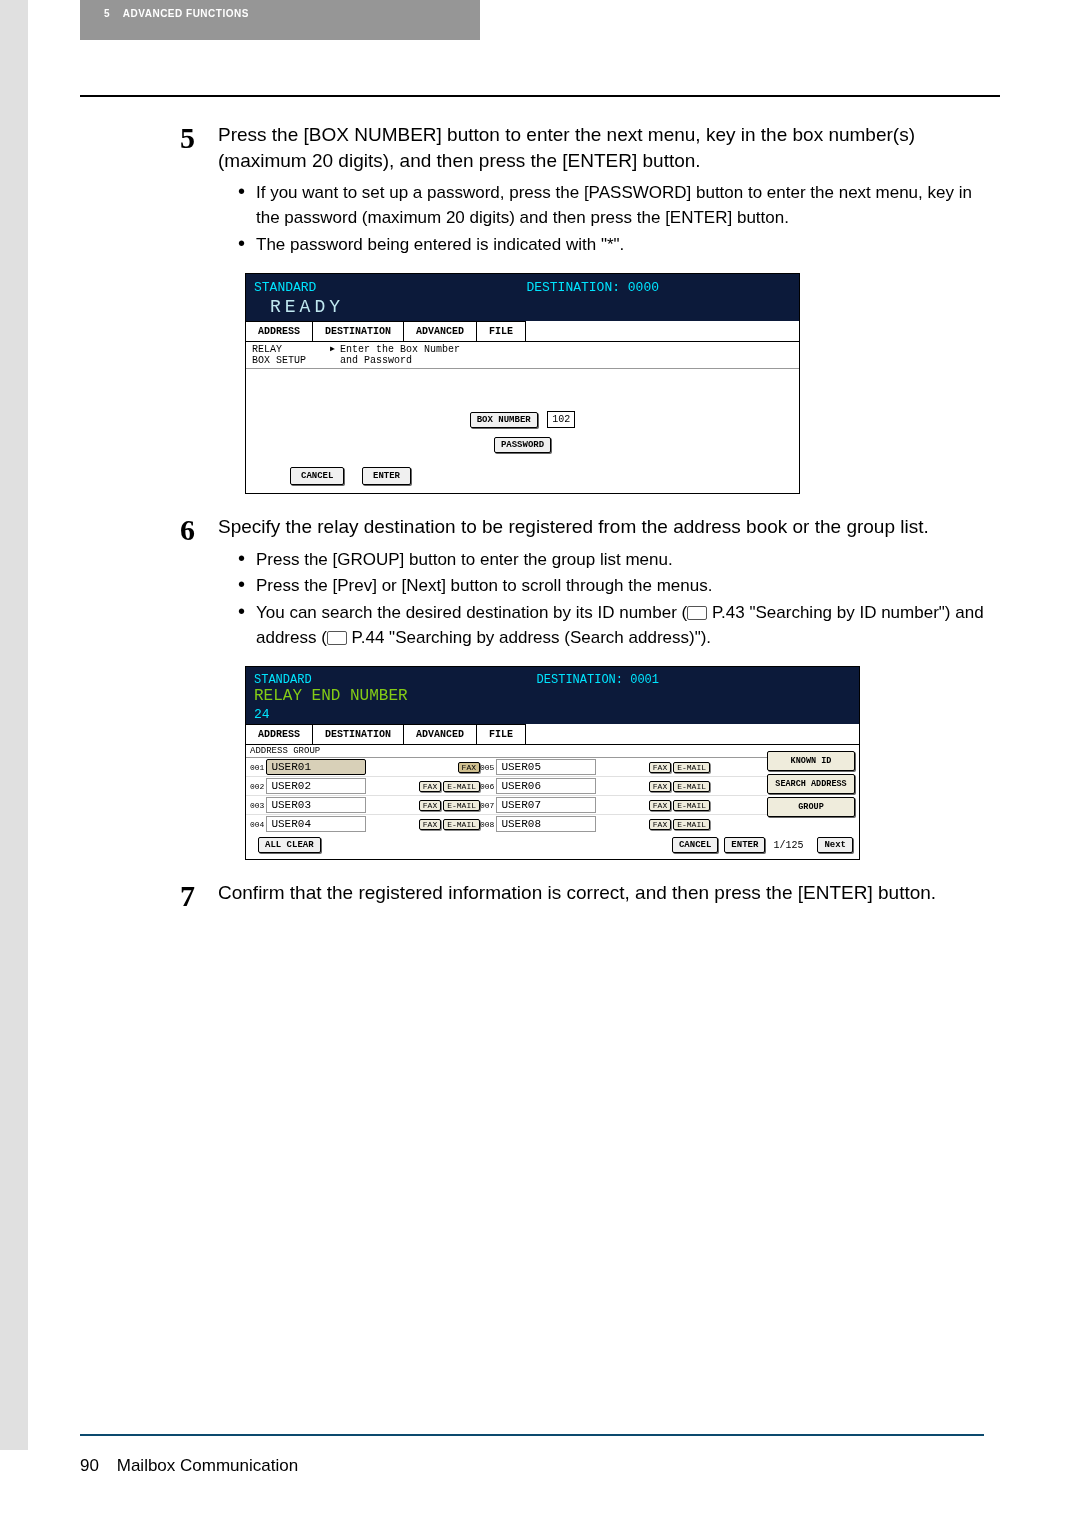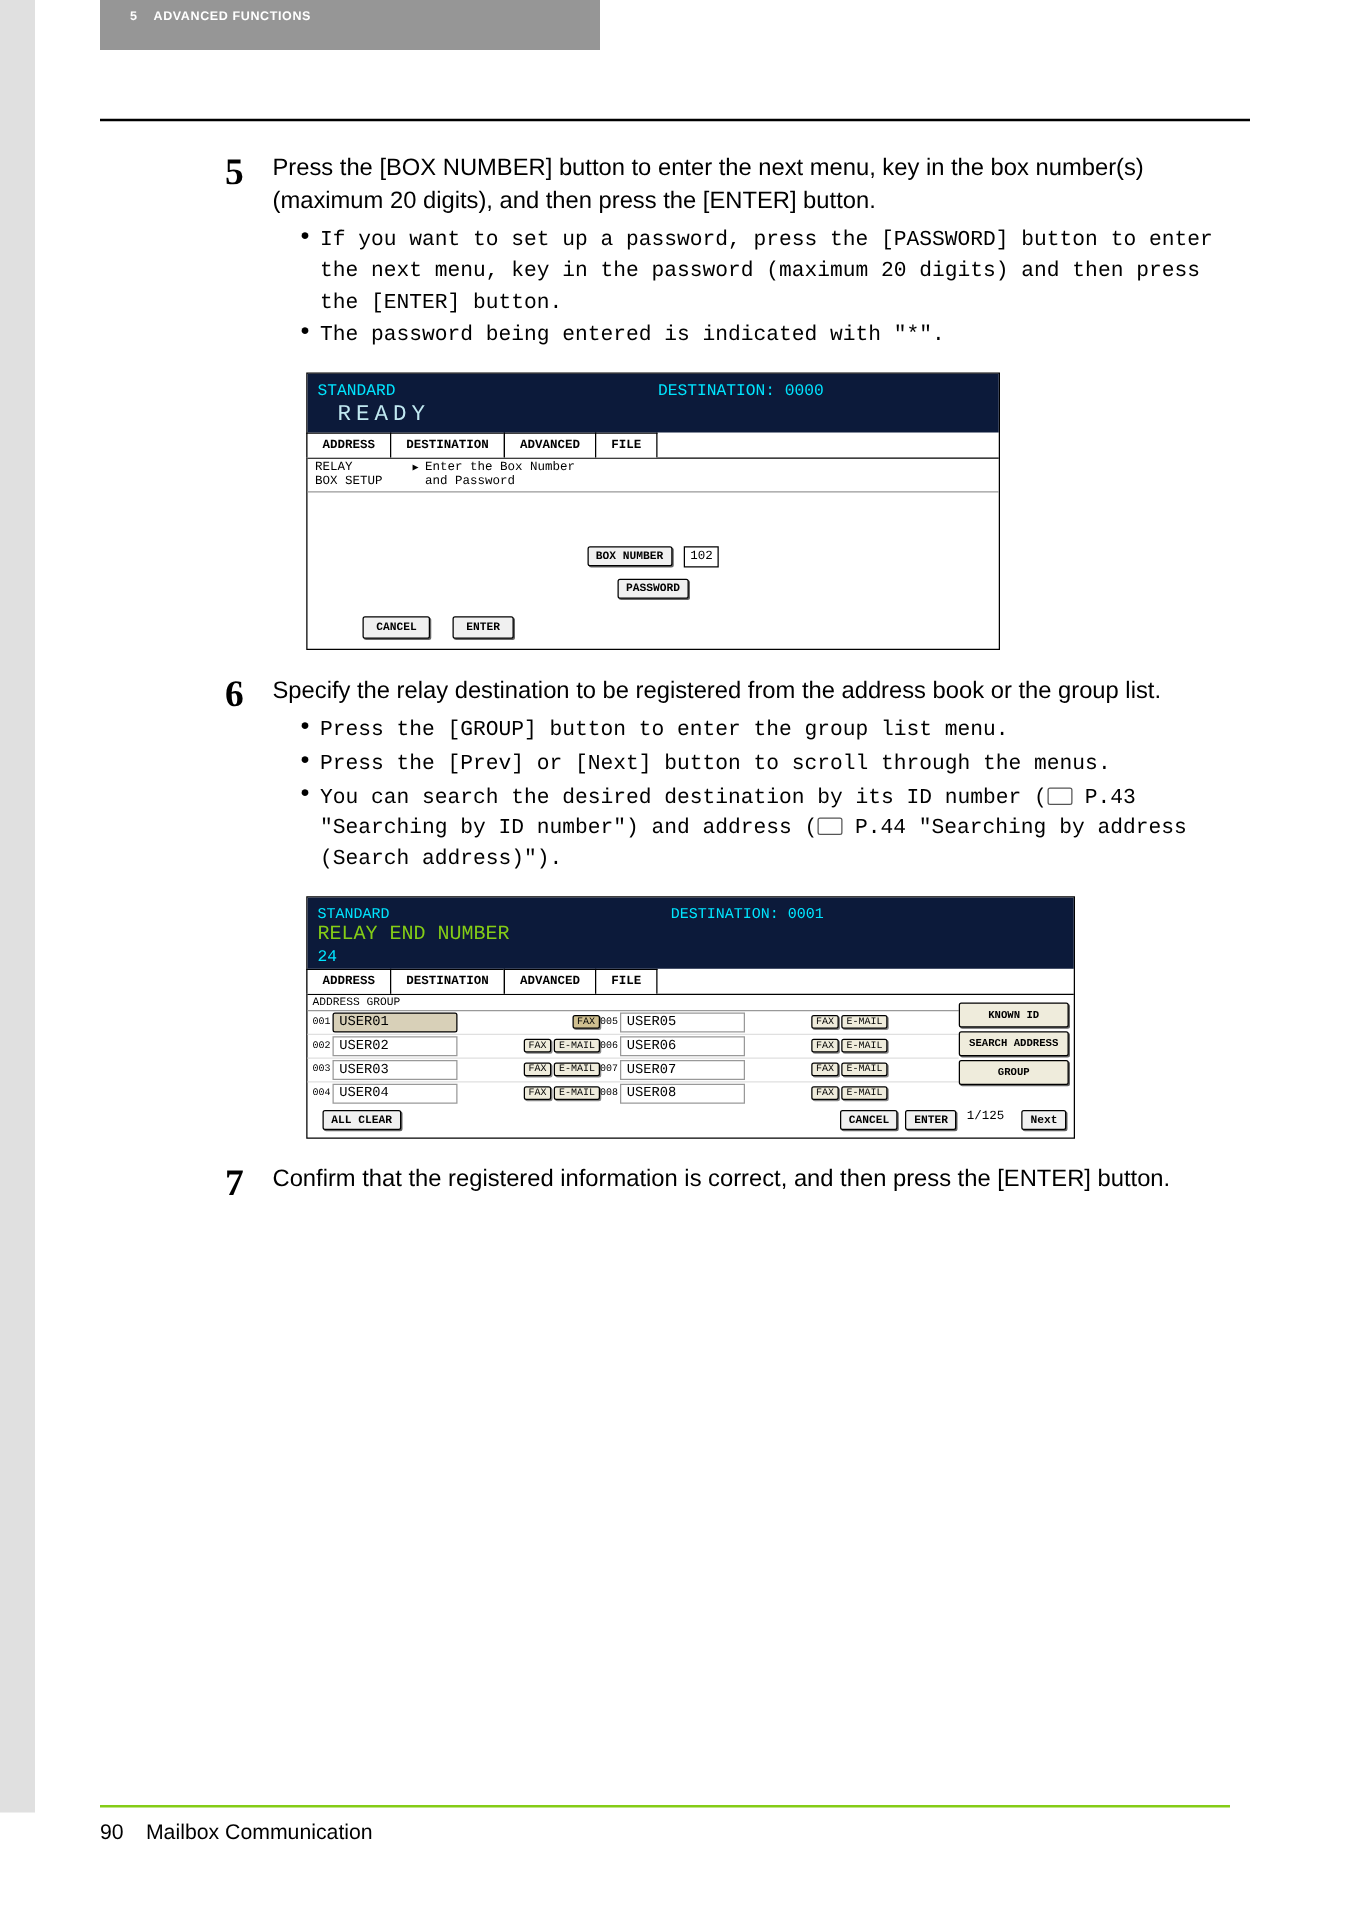--- a/index.html
+++ b/index.html
@@ -5,21 +5,21 @@
     * { box-sizing: border-box; margin: 0; padding: 0; }
     body { font-family: Arial, Helvetica, sans-serif; width: 1080px; height: 1526px; background: #fff; position: relative; }
     .header-bar { position: absolute; top: 0; left: 80px; width: 400px; height: 40px; background: #969696; color: #fff; font-size: 10px; font-weight: bold; padding: 8px 0 0 24px; letter-spacing: 0.5px; }
     .lefttab { position: absolute; top: 0; left: 0; width: 28px; height: 1450px; background: #e0e0e0; }
     .content { position: absolute; top: 80px; left: 80px; right: 80px; }
     .divider { border-top: 2px solid #000; margin: 15px 0 25px; }
     .step { display: flex; align-items: flex-start; margin-bottom: 10px; margin-left: 100px; }
     .step-num { font-size: 30px; font-weight: bold; font-family: Georgia, serif; width: 38px; flex-shrink: 0; line-height: 1.05; }
     .step-body { flex: 1; }
     .step-title { font-size: 19px; font-weight: normal; line-height: 1.35; margin-bottom: 8px; }
-    .step-bullets { margin-left: 20px; font-size: 17px; line-height: 1.45; font-family: Liberation Mono, monospace; }
+    .step-bullets { margin-left: 20px; font-size: 17px; line-height: 1.45; }
     .step-bullets li { margin-bottom: 2px; list-style: none; position: relative; padding-left: 18px; }
     .step-bullets li::before { content: "•"; position: absolute; left: 0; font-size: 20px; line-height: 1; }
     .book-icon { display: inline-block; width: 20px; height: 14px; border: 1.5px solid #555; border-radius: 2px; position: relative; vertical-align: -2px; background: linear-gradient(to right, transparent 48%, #555 48%, #555 52%, transparent 52%); }
     .screenshot { border: 1px solid #000; margin: 14px 0 20px 165px; font-family: 'Courier New', monospace; background: #fff; }
     .ss1 { width: 555px; }
     .ss2 { width: 615px; }
     .ss-head { background: #0c1a3a; color: #00e5ff; padding: 6px 8px 4px; font-size: 13px; position: relative; }
     .ss-head-r { position: absolute; right: 140px; top: 6px; }
     .ss-head .ready { font-size: 18px; letter-spacing: 4px; color: #c0e8f0; margin-top: 2px; margin-left: 16px; }
     .ss-tabs { display: flex; border-bottom: 1.5px solid #000; }
@@ -44,25 +44,25 @@
     .addr-rows { }
     .addr-row { display: flex; align-items: center; font-size: 10px; border-bottom: 1px solid #e0e0e0; padding: 1px 4px; }
     .addr-row:last-child { border-bottom: none; }
     .addr-cell { display: inline-flex; align-items: center; width: 230px; }
     .addr-cell .idx { font-size: 8px; margin-right: 2px; text-align: center; }
     .addr-name { border: 1px solid #999; background: #fff; padding: 1px 4px; min-width: 100px; display: inline-block; font-size: 11px; }
     .addr-name.sel { background: #d8d0b8; border: 1.5px solid #000; border-radius: 2px; }
     .tag { display: inline-block; border: 1.5px solid #000; background: #efecdc; padding: 0px 3px; font-size: 8px; border-radius: 2px; margin-left: 2px; box-shadow: 1px 1px 0 #888; }
     .tag.sel { background: #d0c090; }
     .side-btn { display: block; border: 1.5px solid #000; background: #efecdc; font-size: 8.5px; font-weight: bold; text-align: center; padding: 4px 2px; margin-bottom: 3px; border-radius: 2px; box-shadow: 1px 1px 0 #666; }
-    .ss2-foot { display: flex; padding: 4px 6px 6px; }
+    .ss2-foot { display: flex; align-items: center; padding: 4px 6px 6px; }
     .ss2-foot .spacer { flex: 1; }
     .ss2-foot .pag { font-size: 10px; margin: 0 8px; }
     .ss2-foot .mini-btn { margin-left: 6px; }
-    .page-footer { position: absolute; bottom: 50px; left: 80px; right: 96px; border-top: 2px solid #84cc16; padding-top: 10px; font-size: 17px; }
+    .page-footer { position: absolute; bottom: 50px; left: 80px; right: 96px; border-top: 2px solid #0c4a6e; padding-top: 20px; font-size: 17px; }
     .pf-num { display: inline-block; width: 32px; }
   </style>
 </head>
 <body>
 
 <div class="lefttab"></div>
 <div class="header-bar">
   <span>5</span>
   &nbsp;&nbsp;
   <span>ADVANCED FUNCTIONS</span>

